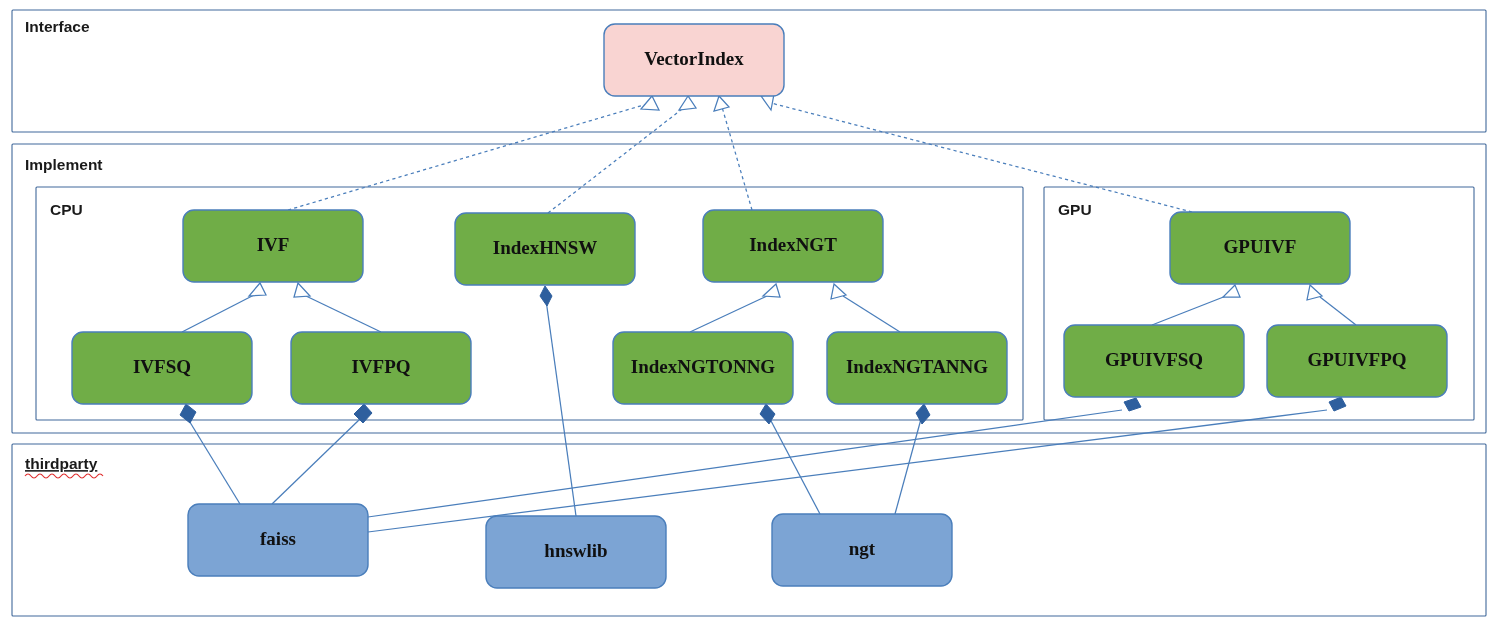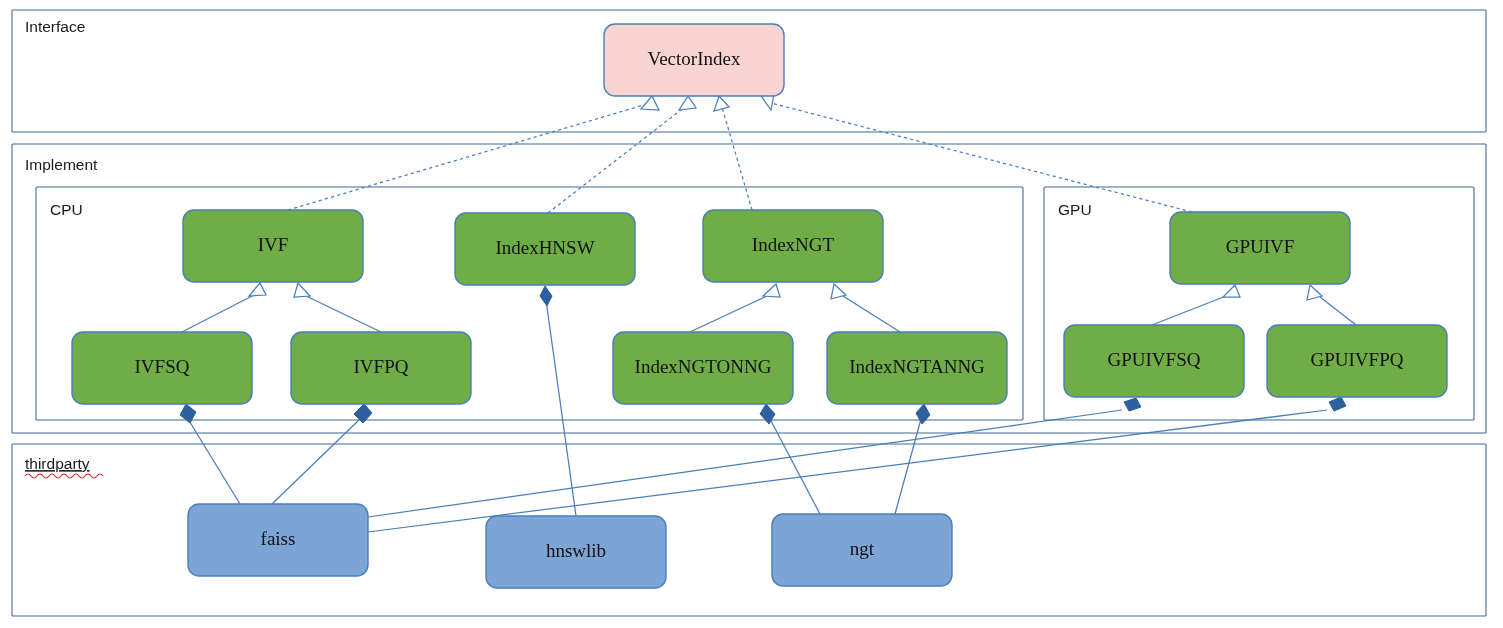--- a/index.html
+++ b/index.html
@@ -10,20 +10,21 @@
   body {
     width: 1503px;
     height: 628px;
     font-family: "Liberation Sans", sans-serif;
     overflow: hidden;
   }
   #diagram-root {
     position: relative;
     width: 1503px;
     height: 628px;
+    font-weight: bold;
   }
   svg#diagram-svg {
     position: absolute;
     top: 0;
     left: 0;
     width: 1503px;
     height: 628px;
     display: block;
   }
   .frame-rect {

